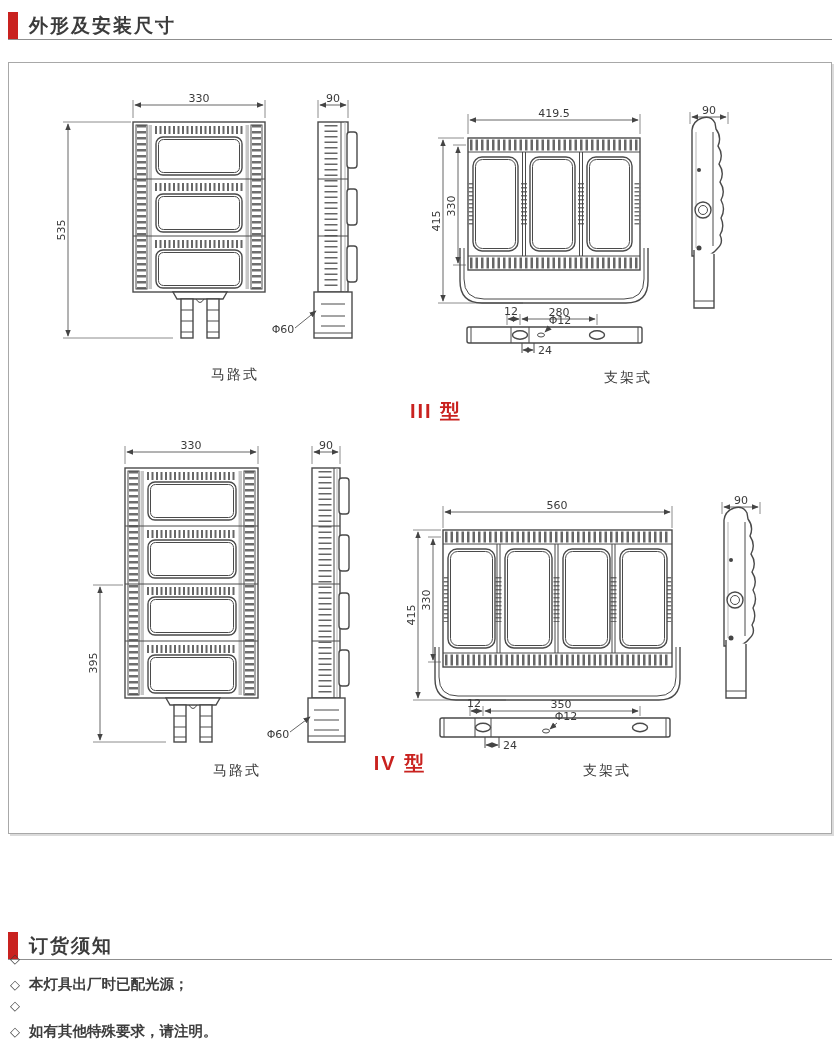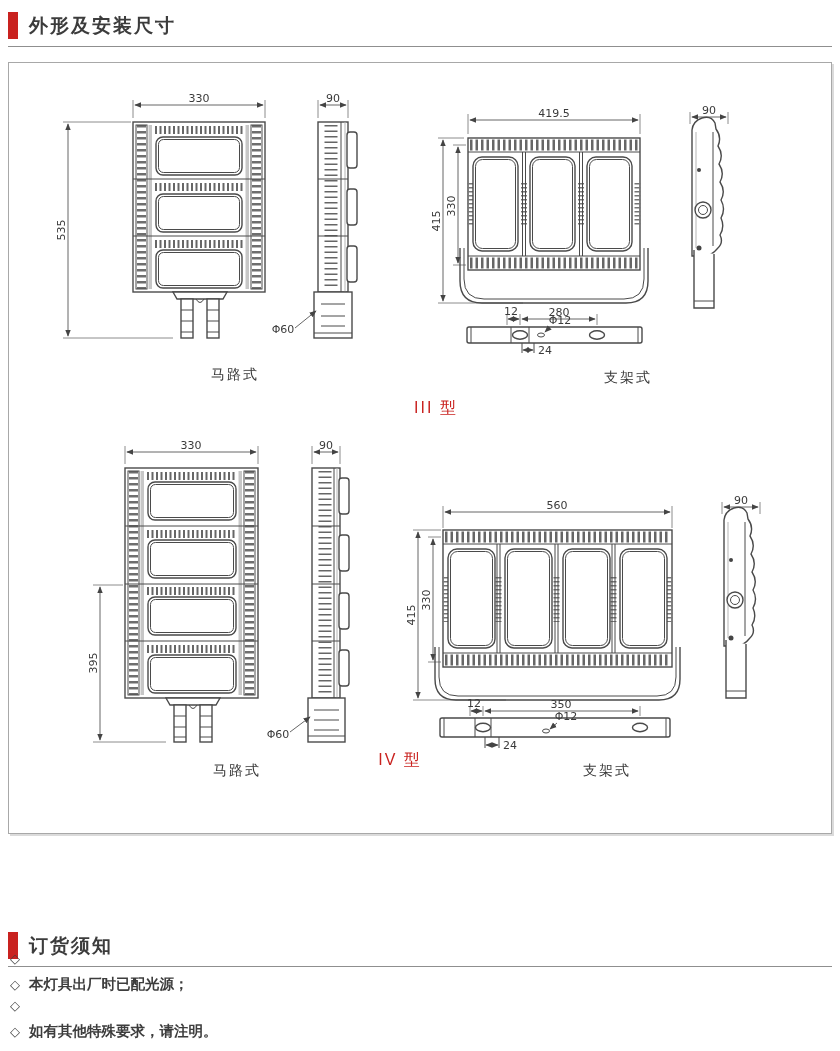--- a/index.html
+++ b/index.html
@@ -1,25 +1,25 @@
 <!DOCTYPE html>
 <html><head>
 <meta charset="utf-8">
 <style>
   html,body{margin:0;padding:0;background:#ffffff;}
   body{width:840px;height:1051px;position:relative;font-family:"Liberation Sans","DejaVu Sans",sans-serif;}
   .abs{position:absolute;}
   .sec-header{position:absolute;left:8px;width:824px;display:flex;align-items:center;gap:11px;
-    border-bottom:1px solid #8f8f8f;padding-bottom:7px;}
+    border-bottom:1px solid #8f8f8f;}
   .red-bar{width:10px;height:27px;flex:0 0 auto;}
   .sec-title{font-size:19px;font-weight:bold;color:#3c3c3c;letter-spacing:2px;}
   .frame{position:absolute;left:8px;top:62px;width:822px;height:770px;border:1px solid #a8a8a8;
     box-shadow:2px 2px 0 rgba(0,0,0,0.14);background:#fff;}
   .viewlbl{font-size:14px;color:#3a3a3a;letter-spacing:2px;text-align:center;width:84px;}
-  .typelbl{font-size:16px;font-weight:normal;letter-spacing:2px;text-align:center;width:104px;}
+  .typelbl{font-size:20px;font-weight:bold;letter-spacing:2px;text-align:center;width:104px;}
   .notes{position:absolute;left:10px;top:951px;width:760px;}
   .note-line{display:flex;align-items:baseline;gap:9px;height:23.5px;font-size:14.5px;font-weight:bold;color:#3d3d3d;}
   .note-line .diamond{font-size:13px;color:#3d3d3d;}
   
   svg text{font-family:"DejaVu Sans","Liberation Sans",sans-serif;font-size:11px;fill:#3a3a3a;}
   svg .ln{stroke:#4a4a4a;stroke-width:1;fill:none;}
   svg .ln2{stroke:#4a4a4a;stroke-width:1.4;fill:none;}
   svg .lnf{stroke:#4a4a4a;stroke-width:1.4;fill:#ffffff;}
   svg .lngray{stroke:#b5b5b5;stroke-width:1;fill:none;}
   svg .ext{stroke:#666;stroke-width:0.75;fill:none;}

